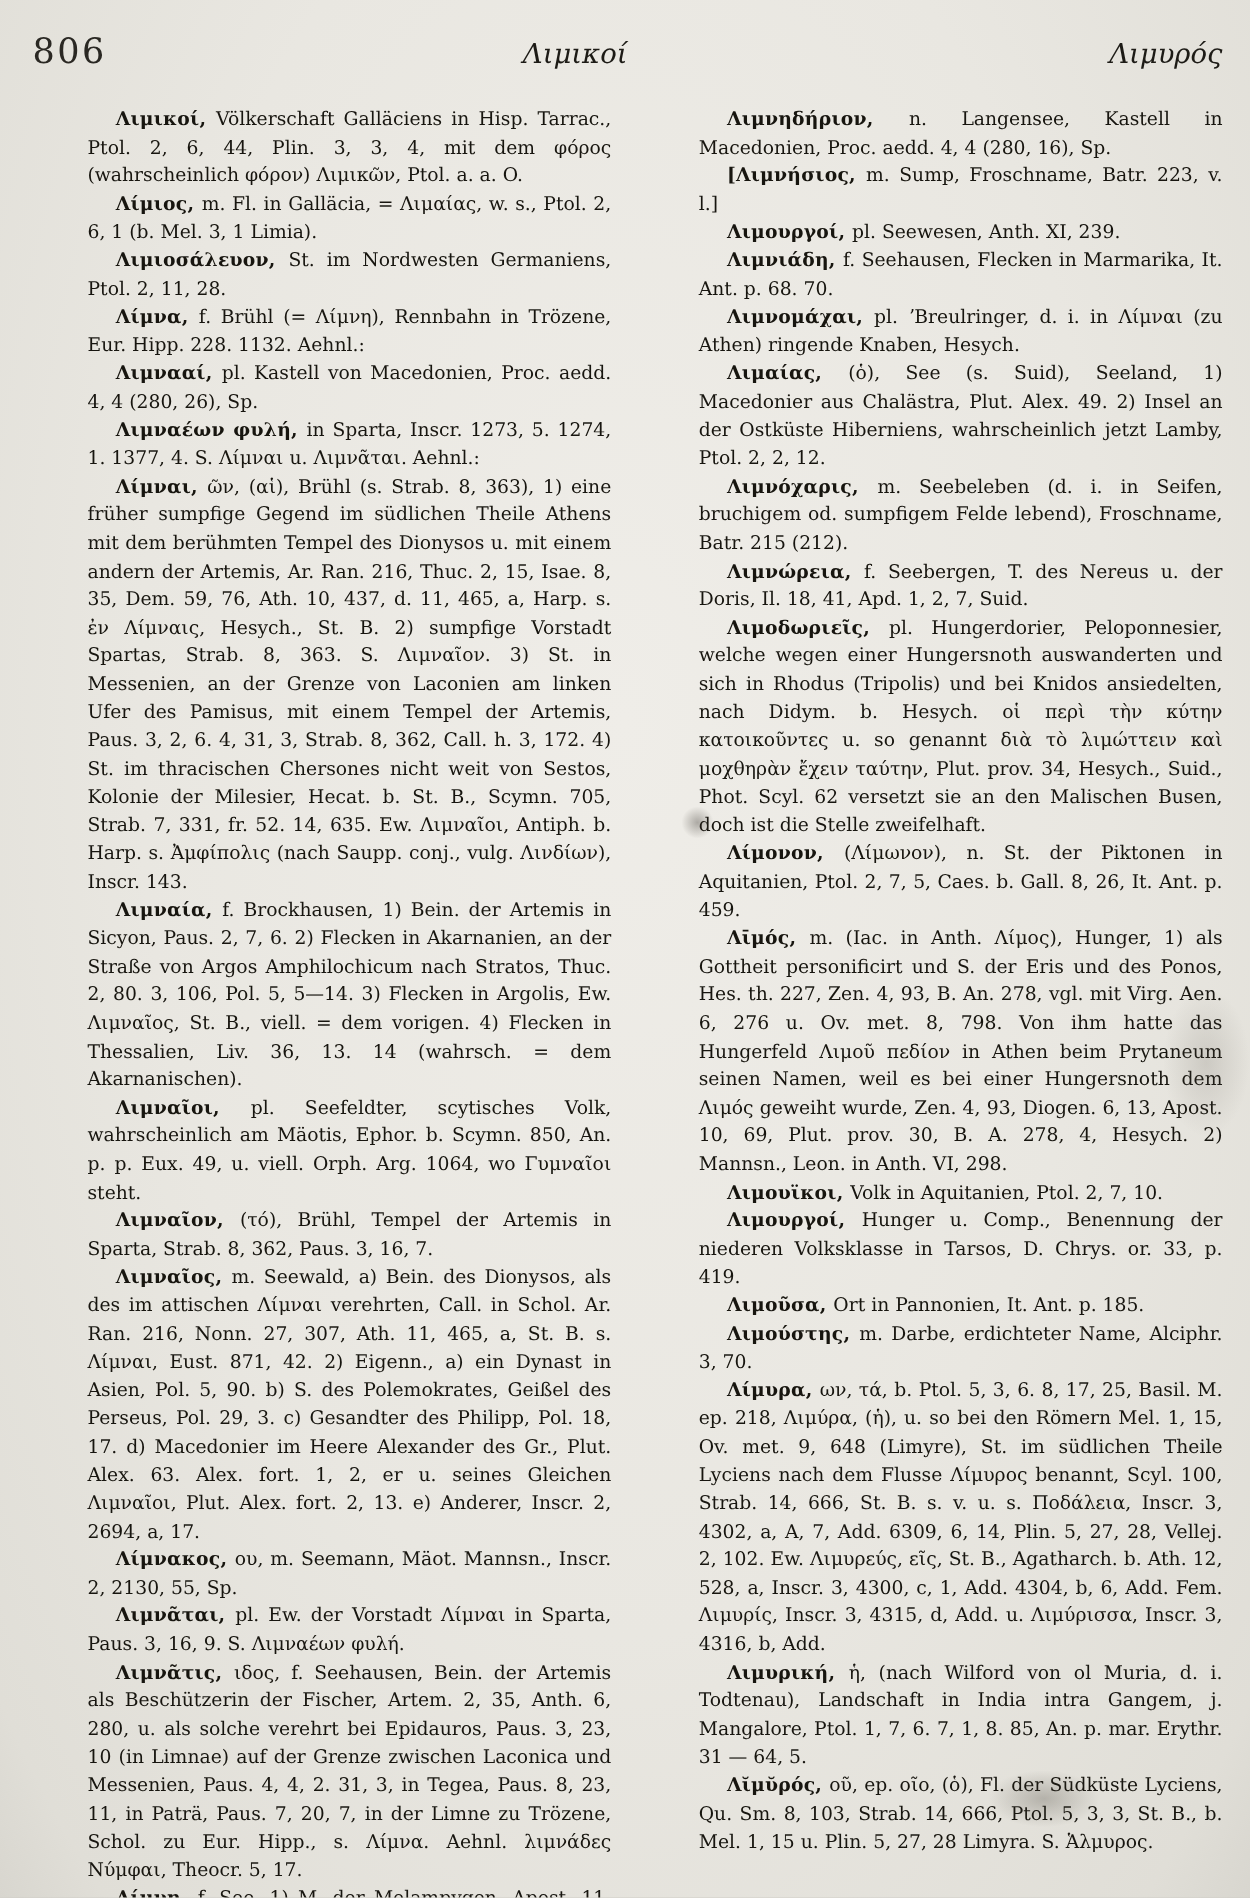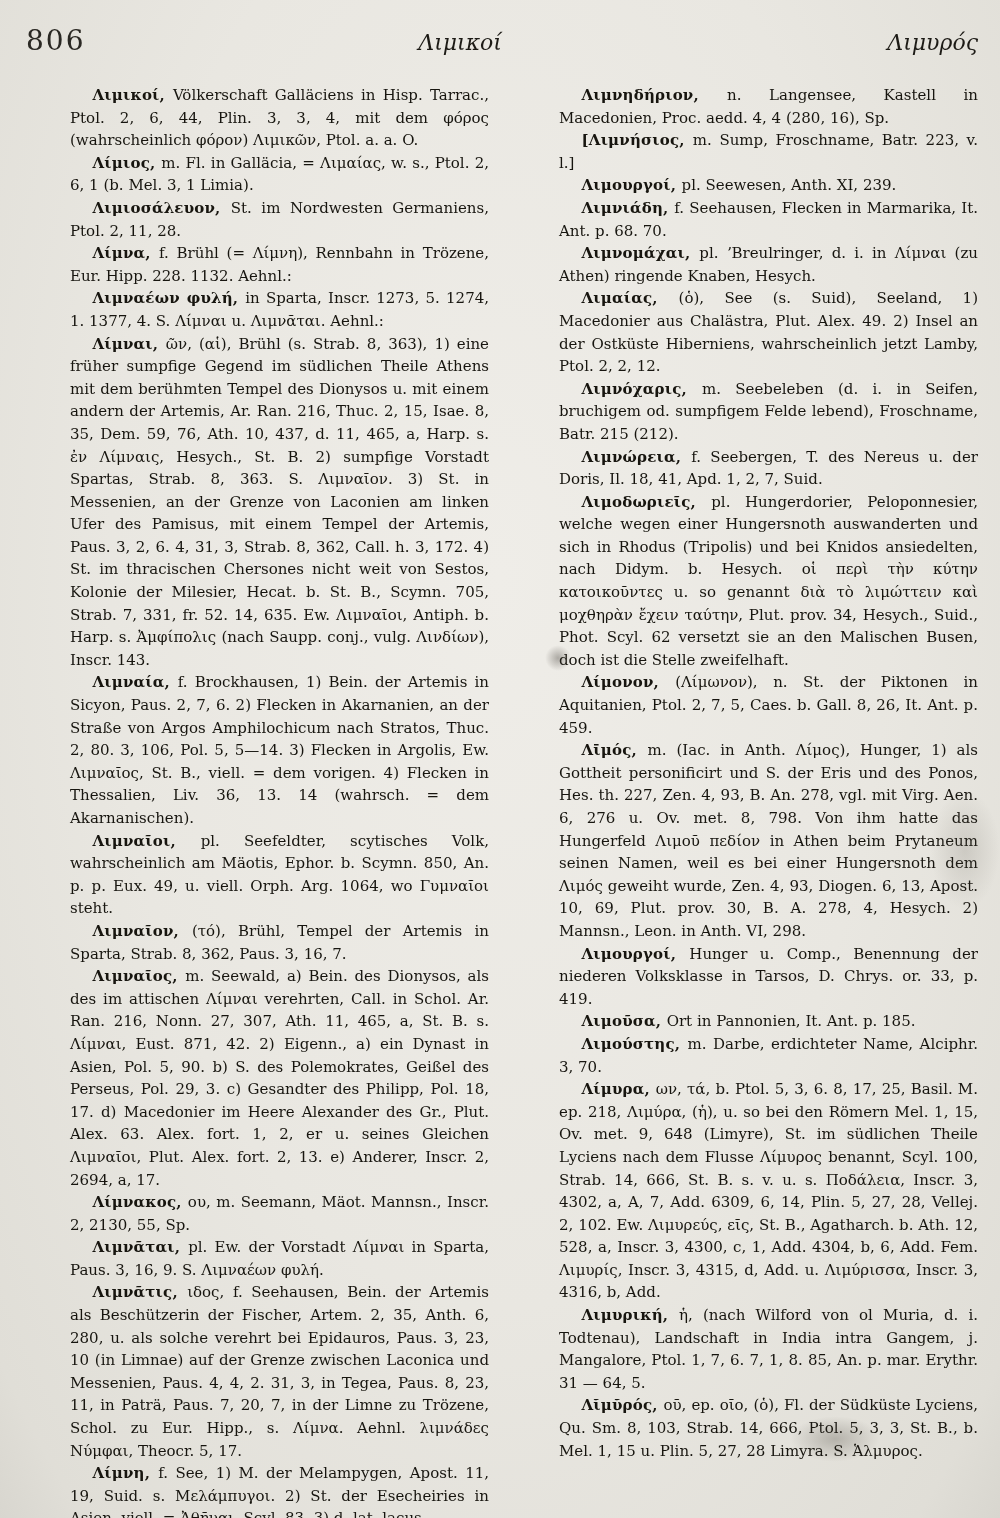--- a/index.html
+++ b/index.html
@@ -73,20 +73,21 @@
     <div class="running-head left">Λιμικοί</div>
     <div class="running-head right">Λιμυρός</div>
   </div>
 
   <div class="columns">
     <div class="column">
         <p class="entry"><span class="headword">Λιμικοί, </span><span>Völkerschaft Galläciens in Hisp. Tarrac., Ptol. 2, 6, 44, Plin. 3, 3, 4, mit dem φόρος (wahrscheinlich φόρον) Λιμικῶν, Ptol. a. a. O.</span></p>
         <p class="entry"><span class="headword">Λίμιος, </span><span>m. Fl. in Galläcia, = Λιμαίας, w. s., Ptol. 2, 6, 1 (b. Mel. 3, 1 Limia).</span></p>
         <p class="entry"><span class="headword">Λιμιοσάλευον, </span><span>St. im Nordwesten Germaniens, Ptol. 2, 11, 28.</span></p>
         <p class="entry"><span class="headword">Λίμνα, </span><span>f. Brühl (= Λίμνη), Rennbahn in Trözene, Eur. Hipp. 228. 1132. Aehnl.:</span></p>
+        <p class="entry"><span class="headword">Λιμνααί, </span><span>pl. Kastell von Macedonien, Proc. aedd. 4, 4 (280, 26), Sp.</span></p>
         <p class="entry"><span class="headword">Λιμναέων φυλή, </span><span>in Sparta, Inscr. 1273, 5. 1274, 1. 1377, 4. S. Λίμναι u. Λιμνᾶται. Aehnl.:</span></p>
         <p class="entry"><span class="headword">Λίμναι, </span><span>ῶν, (αἱ), Brühl (s. Strab. 8, 363), 1) eine früher sumpfige Gegend im südlichen Theile Athens mit dem berühmten Tempel des Dionysos u. mit einem andern der Artemis, Ar. Ran. 216, Thuc. 2, 15, Isae. 8, 35, Dem. 59, 76, Ath. 10, 437, d. 11, 465, a, Harp. s. ἐν Λίμναις, Hesych., St. B. 2) sumpfige Vorstadt Spartas, Strab. 8, 363. S. Λιμναῖον. 3) St. in Messenien, an der Grenze von Laconien am linken Ufer des Pamisus, mit einem Tempel der Artemis, Paus. 3, 2, 6. 4, 31, 3, Strab. 8, 362, Call. h. 3, 172. 4) St. im thracischen Chersones nicht weit von Sestos, Kolonie der Milesier, Hecat. b. St. B., Scymn. 705, Strab. 7, 331, fr. 52. 14, 635. Ew. Λιμναῖοι, Antiph. b. Harp. s. Ἀμφίπολις (nach Saupp. conj., vulg. Λινδίων), Inscr. 143.</span></p>
         <p class="entry"><span class="headword">Λιμναία, </span><span>f. Brockhausen, 1) Bein. der Artemis in Sicyon, Paus. 2, 7, 6. 2) Flecken in Akarnanien, an der Straße von Argos Amphilochicum nach Stratos, Thuc. 2, 80. 3, 106, Pol. 5, 5—14. 3) Flecken in Argolis, Ew. Λιμναῖος, St. B., viell. = dem vorigen. 4) Flecken in Thessalien, Liv. 36, 13. 14 (wahrsch. = dem Akarnanischen).</span></p>
         <p class="entry"><span class="headword">Λιμναῖοι, </span><span>pl. Seefeldter, scytisches Volk, wahrscheinlich am Mäotis, Ephor. b. Scymn. 850, An. p. p. Eux. 49, u. viell. Orph. Arg. 1064, wo Γυμναῖοι steht.</span></p>
         <p class="entry"><span class="headword">Λιμναῖον, </span><span>(τό), Brühl, Tempel der Artemis in Sparta, Strab. 8, 362, Paus. 3, 16, 7.</span></p>
         <p class="entry"><span class="headword">Λιμναῖος, </span><span>m. Seewald, a) Bein. des Dionysos, als des im attischen Λίμναι verehrten, Call. in Schol. Ar. Ran. 216, Nonn. 27, 307, Ath. 11, 465, a, St. B. s. Λίμναι, Eust. 871, 42. 2) Eigenn., a) ein Dynast in Asien, Pol. 5, 90. b) S. des Polemokrates, Geißel des Perseus, Pol. 29, 3. c) Gesandter des Philipp, Pol. 18, 17. d) Macedonier im Heere Alexander des Gr., Plut. Alex. 63. Alex. fort. 1, 2, er u. seines Gleichen Λιμναῖοι, Plut. Alex. fort. 2, 13. e) Anderer, Inscr. 2, 2694, a, 17.</span></p>
         <p class="entry"><span class="headword">Λίμνακος, </span><span>ου, m. Seemann, Mäot. Mannsn., Inscr. 2, 2130, 55, Sp.</span></p>
         <p class="entry"><span class="headword">Λιμνᾶται, </span><span>pl. Ew. der Vorstadt Λίμναι in Sparta, Paus. 3, 16, 9. S. Λιμναέων φυλή.</span></p>
         <p class="entry"><span class="headword">Λιμνᾶτις, </span><span>ιδος, f. Seehausen, Bein. der Artemis als Beschützerin der Fischer, Artem. 2, 35, Anth. 6, 280, u. als solche verehrt bei Epidauros, Paus. 3, 23, 10 (in Limnae) auf der Grenze zwischen Laconica und Messenien, Paus. 4, 4, 2. 31, 3, in Tegea, Paus. 8, 23, 11, in Paträ, Paus. 7, 20, 7, in der Limne zu Trözene, Schol. zu Eur. Hipp., s. Λίμνα. Aehnl. λιμνάδες Νύμφαι, Theocr. 5, 17.</span></p>
         <p class="entry"><span class="headword">Λίμνη, </span><span>f. See, 1) M. der Melampygen, Apost. 11, 19, Suid. s. Μελάμπυγοι. 2) St. der Esecheiries in Asien, viell. = Ἀθῆναι, Scyl. 83. 3) d. lat. lacus,</span></p>
@@ -96,20 +97,21 @@
         <p class="entry"><span class="headword">[Λιμνήσιος, </span><span>m. Sump, Froschname, Batr. 223, v. l.]</span></p>
         <p class="entry"><span class="headword">Λιμουργοί, </span><span>pl. Seewesen, Anth. XI, 239.</span></p>
         <p class="entry"><span class="headword">Λιμνιάδη, </span><span>f. Seehausen, Flecken in Marmarika, It. Ant. p. 68. 70.</span></p>
         <p class="entry"><span class="headword">Λιμνομάχαι, </span><span>pl. ʼBreulringer, d. i. in Λίμναι (zu Athen) ringende Knaben, Hesych.</span></p>
         <p class="entry"><span class="headword">Λιμαίας, </span><span>(ὁ), See (s. Suid), Seeland, 1) Macedonier aus Chalästra, Plut. Alex. 49. 2) Insel an der Ostküste Hiberniens, wahrscheinlich jetzt Lamby, Ptol. 2, 2, 12.</span></p>
         <p class="entry"><span class="headword">Λιμνόχαρις, </span><span>m. Seebeleben (d. i. in Seifen, bruchigem od. sumpfigem Felde lebend), Froschname, Batr. 215 (212).</span></p>
         <p class="entry"><span class="headword">Λιμνώρεια, </span><span>f. Seebergen, T. des Nereus u. der Doris, Il. 18, 41, Apd. 1, 2, 7, Suid.</span></p>
         <p class="entry"><span class="headword">Λιμοδωριεῖς, </span><span>pl. Hungerdorier, Peloponnesier, welche wegen einer Hungersnoth auswanderten und sich in Rhodus (Tripolis) und bei Knidos ansiedelten, nach Didym. b. Hesych. οἱ περὶ τὴν κύτην κατοικοῦντες u. so genannt διὰ τὸ λιμώττειν καὶ μοχθηρὰν ἔχειν ταύτην, Plut. prov. 34, Hesych., Suid., Phot. Scyl. 62 versetzt sie an den Malischen Busen, doch ist die Stelle zweifelhaft.</span></p>
         <p class="entry"><span class="headword">Λίμονον, </span><span>(Λίμωνον), n. St. der Piktonen in Aquitanien, Ptol. 2, 7, 5, Caes. b. Gall. 8, 26, It. Ant. p. 459.</span></p>
         <p class="entry"><span class="headword">Λῑμός, </span><span>m. (Iac. in Anth. Λίμος), Hunger, 1) als Gottheit personificirt und S. der Eris und des Ponos, Hes. th. 227, Zen. 4, 93, B. An. 278, vgl. mit Virg. Aen. 6, 276 u. Ov. met. 8, 798. Von ihm hatte das Hungerfeld Λιμοῦ πεδίον in Athen beim Prytaneum seinen Namen, weil es bei einer Hungersnoth dem Λιμός geweiht wurde, Zen. 4, 93, Diogen. 6, 13, Apost. 10, 69, Plut. prov. 30, B. A. 278, 4, Hesych. 2) Mannsn., Leon. in Anth. VI, 298.</span></p>
+        <p class="entry"><span class="headword">Λιμουϊκοι, </span><span>Volk in Aquitanien, Ptol. 2, 7, 10.</span></p>
         <p class="entry"><span class="headword">Λιμουργοί, </span><span>Hunger u. Comp., Benennung der niederen Volksklasse in Tarsos, D. Chrys. or. 33, p. 419.</span></p>
         <p class="entry"><span class="headword">Λιμοῦσα, </span><span>Ort in Pannonien, It. Ant. p. 185.</span></p>
         <p class="entry"><span class="headword">Λιμούστης, </span><span>m. Darbe, erdichteter Name, Alciphr. 3, 70.</span></p>
         <p class="entry"><span class="headword">Λίμυρα, </span><span>ων, τά, b. Ptol. 5, 3, 6. 8, 17, 25, Basil. M. ep. 218, Λιμύρα, (ἡ), u. so bei den Römern Mel. 1, 15, Ov. met. 9, 648 (Limyre), St. im südlichen Theile Lyciens nach dem Flusse Λίμυρος benannt, Scyl. 100, Strab. 14, 666, St. B. s. v. u. s. Ποδάλεια, Inscr. 3, 4302, a, A, 7, Add. 6309, 6, 14, Plin. 5, 27, 28, Vellej. 2, 102. Ew. Λιμυρεύς, εῖς, St. B., Agatharch. b. Ath. 12, 528, a, Inscr. 3, 4300, c, 1, Add. 4304, b, 6, Add. Fem. Λιμυρίς, Inscr. 3, 4315, d, Add. u. Λιμύρισσα, Inscr. 3, 4316, b, Add.</span></p>
         <p class="entry"><span class="headword">Λιμυρική, </span><span>ἡ, (nach Wilford von ol Muria, d. i. Todtenau), Landschaft in India intra Gangem, j. Mangalore, Ptol. 1, 7, 6. 7, 1, 8. 85, An. p. mar. Erythr. 31 — 64, 5.</span></p>
         <p class="entry"><span class="headword">Λῐμῠρός, </span><span>οῦ, ep. οῖο, (ὁ), Fl. der Südküste Lyciens, Qu. Sm. 8, 103, Strab. 14, 666, Ptol. 5, 3, 3, St. B., b. Mel. 1, 15 u. Plin. 5, 27, 28 Limyra. S. Ἁλμυρος.</span></p>
       </div>
   </div>
 </div>
 

